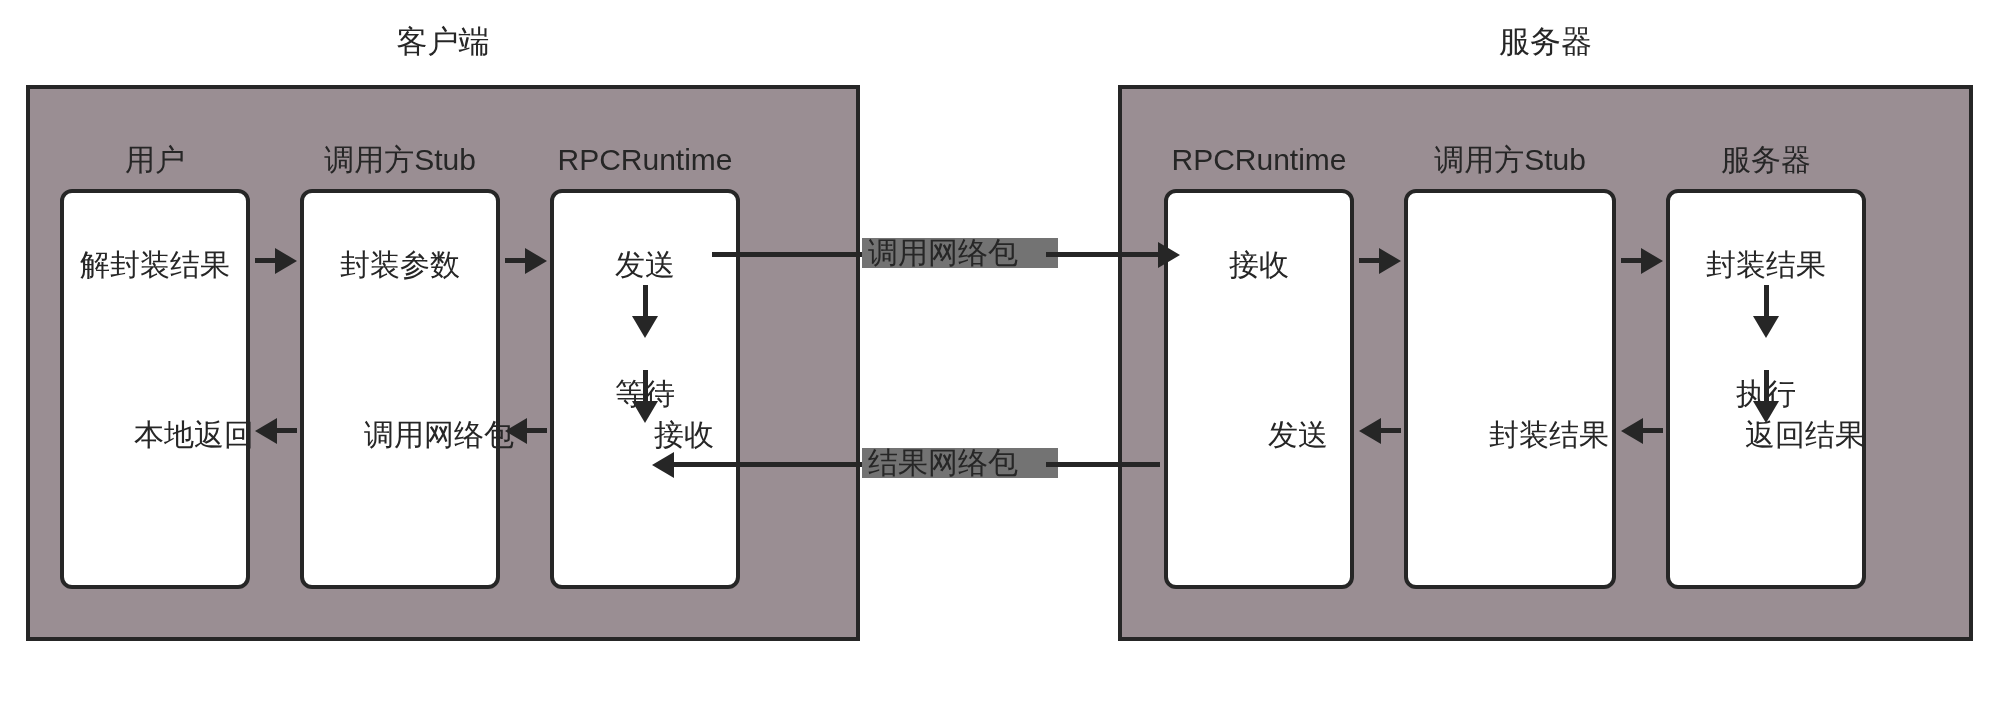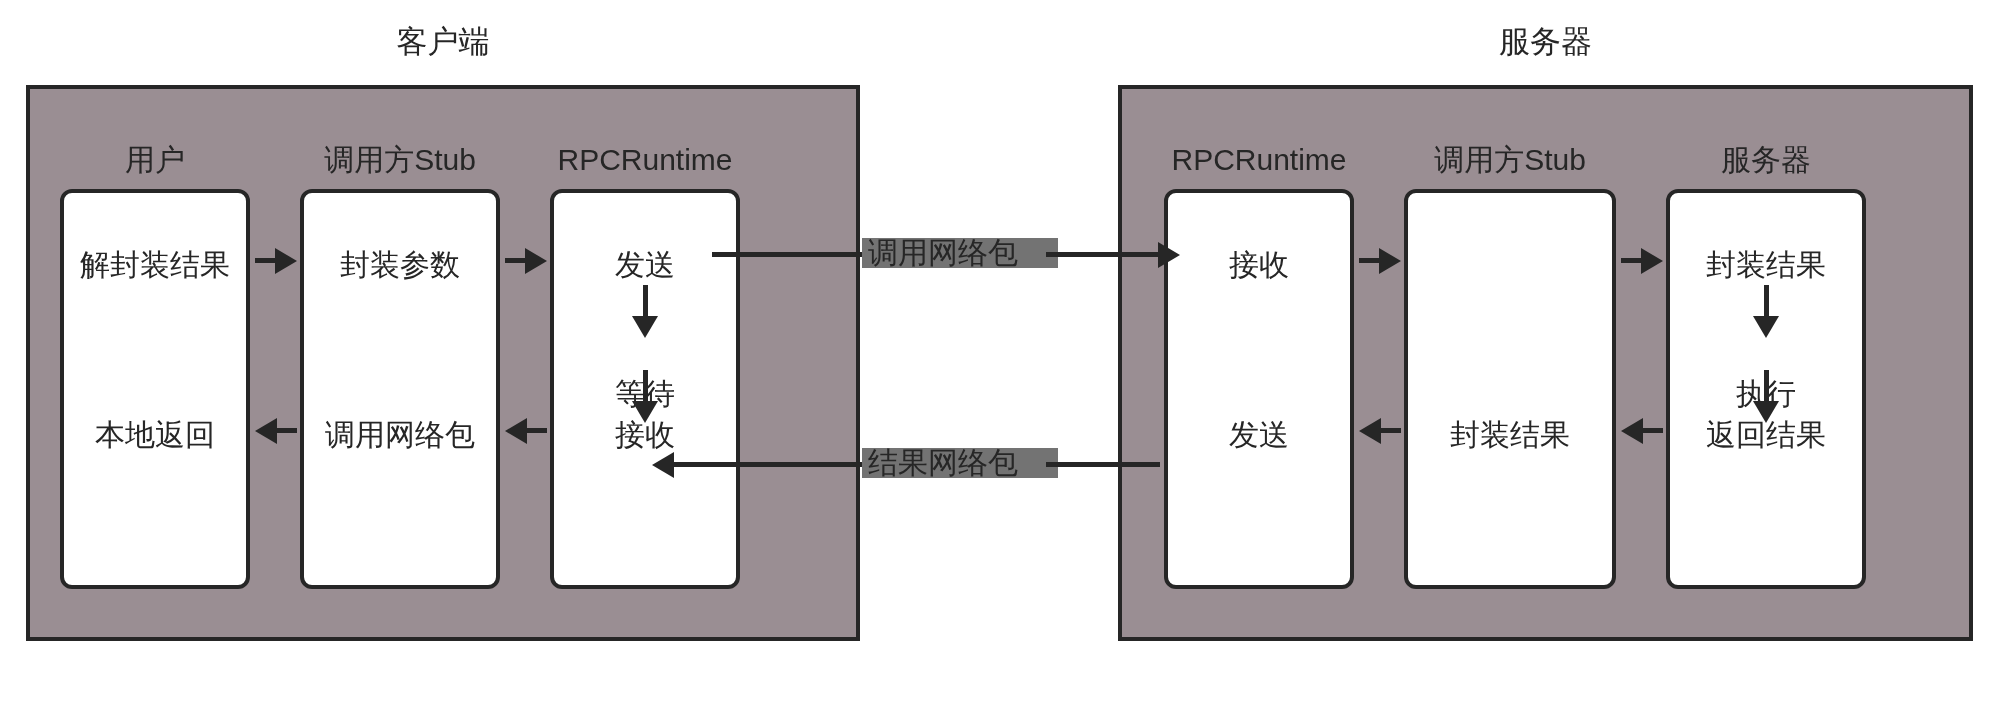--- a/index.html
+++ b/index.html
@@ -72,21 +72,21 @@
     left: 0;
     width: 100%;
     text-align: center;
     font-size: 30px;
     line-height: 1;
     color: #262626;
     white-space: nowrap;
   }
   .cell.row-top    { top: 57px; }
   .cell.row-mid    { top: 142px; margin-top: 44px; }
-  .cell.row-bottom { top: 227px; }
+  .cell.row-bottom { top: 227px; padding-left: 39px; }
 
   
   .h-arrow {
     position: absolute;
     height: 5px;
     background: #262626;
   }
   .h-arrow::after {
     content: "";
     position: absolute;

